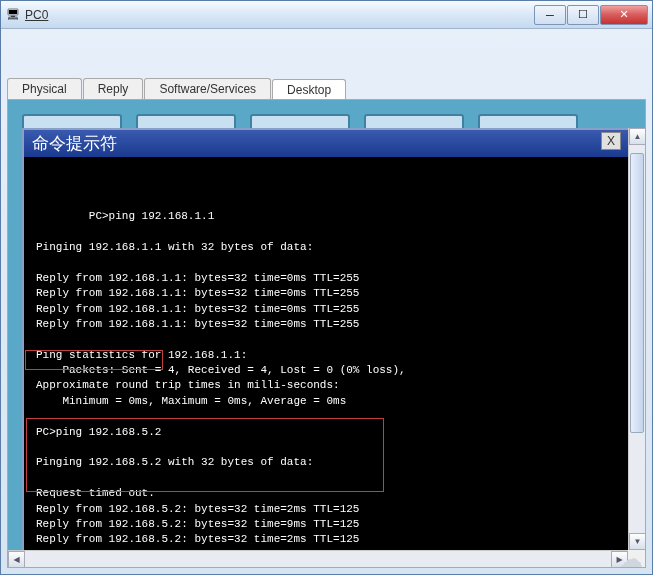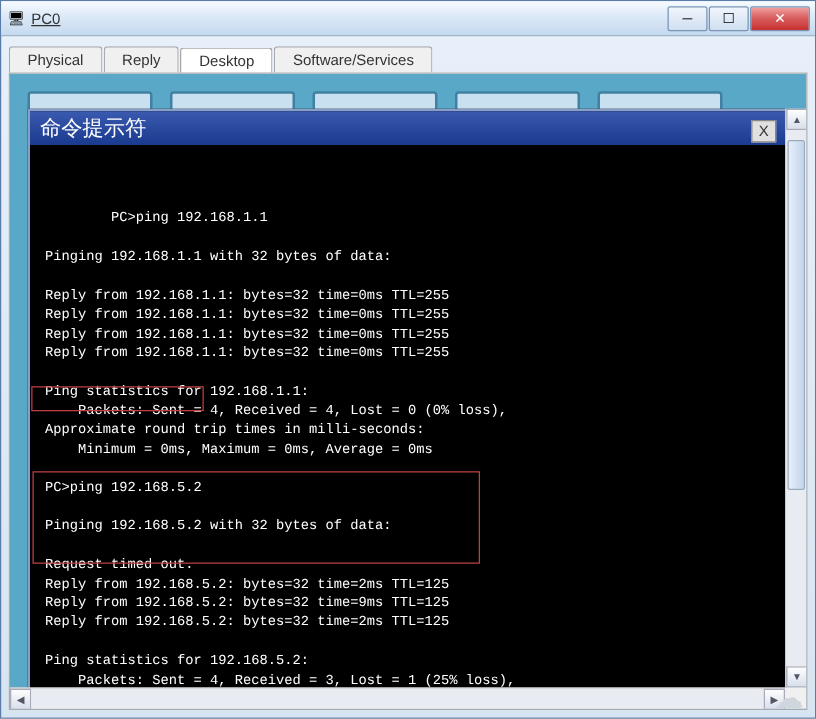--- a/index.html
+++ b/index.html
@@ -54,22 +54,23 @@
       border-radius: 2px;
       margin-left: 1px;
     }
     .win-btn.close {
       background: linear-gradient(to bottom, #f1a0a0 0%, #d96060 45%, #c73030 100%);
       color: #fff;
       width: 48px;
     }
     .tabs {
       display: flex;
-      padding: 8px 6px 0 6px;
+      padding: 20px 6px 0 6px;
       background: transparent;
+      margin-top: 29px;
     }
     .tab {
       padding: 3px 14px;
       font-size: 12px;
       background: #f0f0f0;
       border: 1px solid #aaa;
       border-bottom: none;
       border-radius: 3px 3px 0 0;
       margin-right: 1px;
       cursor: pointer;
@@ -115,21 +116,21 @@
       border: 2px solid #88a0c8;
       display: flex;
       flex-direction: column;
     }
     .terminal-title {
       background: linear-gradient(to bottom, #3a5ab0 0%, #1a3a90 100%);
       color: #fff;
       padding: 2px 8px;
       font-size: 17px;
       display: flex;
-      align-items: flex-end;
+      align-items: flex-start;
       justify-content: space-between;
       font-family: "SimSun", serif;
     }
     .terminal-close {
       background: #e0e0e0;
       color: #333;
       width: 20px; height: 18px;
       display: flex;
       align-items: center;
       justify-content: center;
@@ -216,22 +217,22 @@
     <div class="win-controls">
       <div class="win-btn">─</div>
       <div class="win-btn">☐</div>
       <div class="win-btn close">✕</div>
     </div>
   </div>
 
   <div class="tabs">
     <div class="tab">Physical</div>
     <div class="tab">Reply</div>
+    <div class="tab">Software/Services</div>
     <div class="tab active">Desktop</div>
-    <div class="tab">Software/Services</div>
   </div>
 
   <div class="content-area">
     <div class="desktop-bg">
       <div class="desktop-icons">
         <div class="desktop-icon"></div>
         <div class="desktop-icon"></div>
         <div class="desktop-icon"></div>
         <div class="desktop-icon"></div>
         <div class="desktop-icon"></div>

